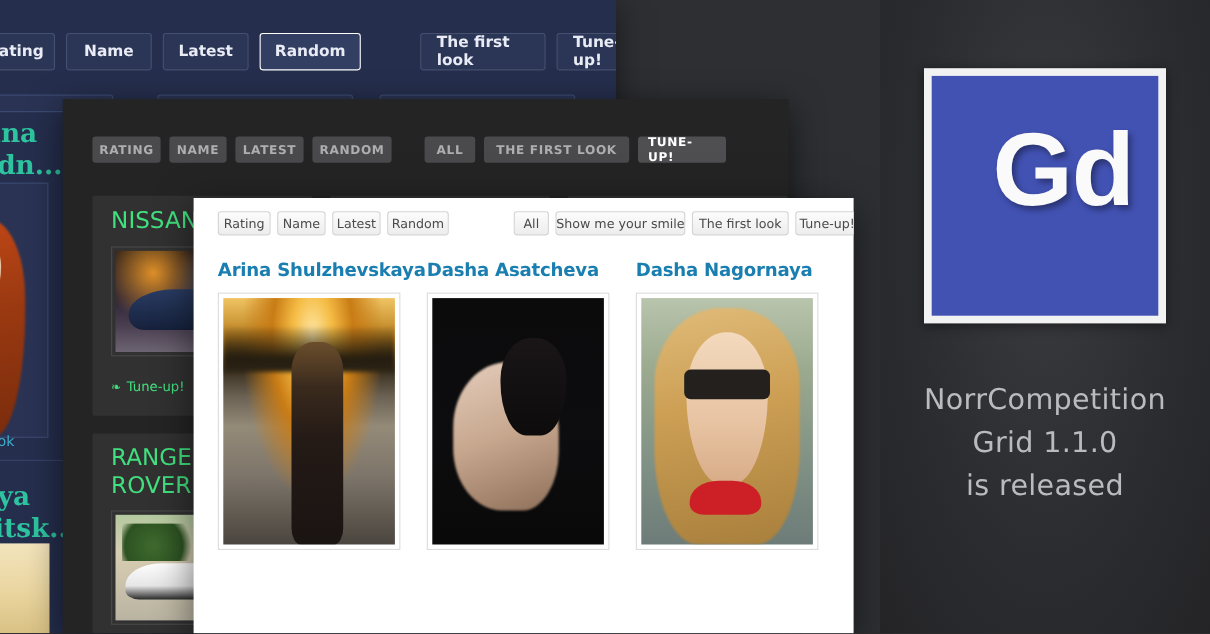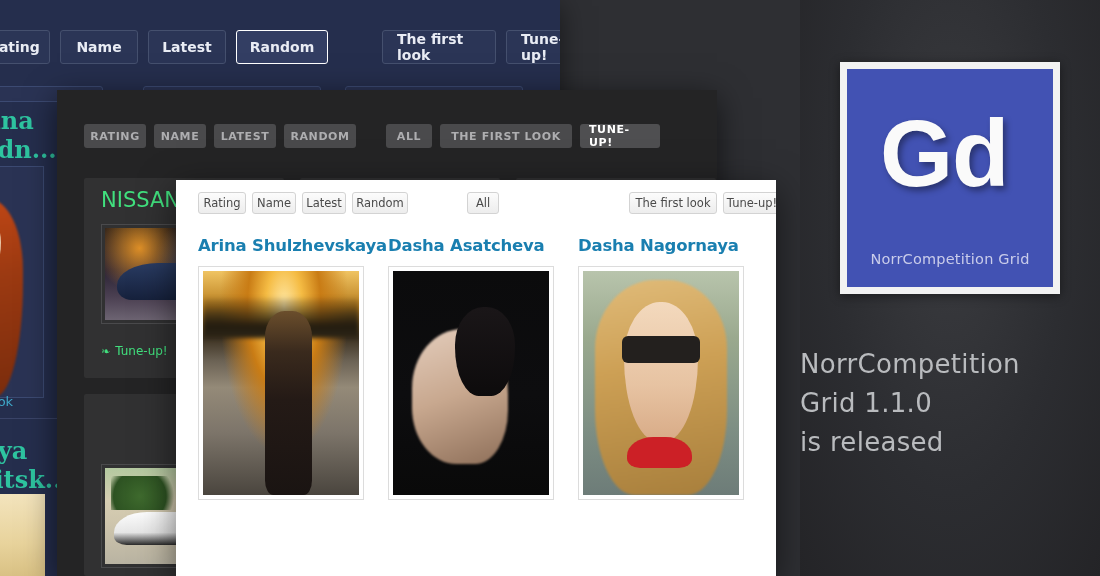--- a/index.html
+++ b/index.html
@@ -33,21 +33,21 @@
     box-shadow: 0 2px 10px rgba(0,0,0,.45);
   }
   #logo-inner {
     width: 100%; height: 100%;
     background: #4252b3;
     position: relative;
   }
   #logo-gd {
     position: absolute;
     left: 0; right: 0; top: 38px;
-    text-align: left;
+    text-align: center;
     font-size: 94px;
     font-weight: bold;
     color: #fafafa;
     letter-spacing: -1px;
     line-height: 1;
     text-shadow: 3px 4px 6px rgba(0,0,0,.38);
     font-family: "Liberation Sans", sans-serif;
     margin-left: 33px;
   }
   #logo-caption {
@@ -55,20 +55,21 @@
     left: 0; right: 0; bottom: 20px;
     text-align: center;
     font-size: 14.5px;
     color: #c9ccea;
     letter-spacing: .2px;
     font-family: "DejaVu Sans", sans-serif;
   }
   #promo-text {
     position: absolute;
     left: 0; right: 0; top: 345px;
+    text-align: center;
     color: #b9bbbe;
     font-size: 26px;
     line-height: 39px;
     font-family: "DejaVu Sans", sans-serif;
     font-weight: 400;
     letter-spacing: .3px;
   }
 
   
   #layer-blue {
@@ -465,20 +466,22 @@
     </div>
     <div class="dark-tag" style="left:44px; top:254px; display:flex; align-items:center; gap:5px;">
       <span class="tagicon" style="color:#41e07e;">❧</span>
       <span>Tune-up!</span>
     </div>
 
     <div class="dark-card" style="left:243px; top:88px; width:200px; height:14px;"></div>
     <div class="dark-card" style="left:459px; top:88px; width:200px; height:14px;"></div>
 
     <div class="dark-card" style="left:27px; top:304px; width:200px; height:182px;"></div>
+    <div class="dark-title" style="left: 44px; top: 314px; white-space: pre-line;">RANGE
+ROVER</div>
     <div class="dark-thumb" style="left:44px; top:374px; width:152px; height:104px;">
       <div class="ph ph-rover" style="position:relative;width:100%;height:100%;"></div>
     </div>
   </div>
 
   <div id="layer-white">
 
     <div id="white-bar">
       <div class="wbtn" style="left:22px;  width:48px;">
           <span>Rating</span>
@@ -487,20 +490,23 @@
           <span>Name</span>
         </div>
       <div class="wbtn" style="left:126px; width:44px;">
           <span>Latest</span>
         </div>
       <div class="wbtn" style="left:176px; width:56px;">
           <span>Random</span>
         </div>
       <div class="wbtn" style="left:291px; width:32px;">
           <span>All</span>
+        </div>
+      <div class="wbtn" style="left:329px; width:118px;">
+          <span>Show me your smile</span>
         </div>
       <div class="wbtn" style="left:453px; width:88px;">
           <span>The first look</span>
         </div>
       <div class="wbtn" style="left:547px; width:58px;">
           <span>Tune-up!</span>
         </div>
     </div>
 
     <div class="wcol" style="left:22px;">
@@ -528,21 +534,20 @@
         </div>
       </div>
 
     </div>
   </div>
 
   <div id="promo">
     <div id="logo-frame">
       <div id="logo-inner">
         <div id="logo-gd">Gd</div>
-        <div id="logo-caption">NorrCompetition Grid</div>
       </div>
     </div>
     <div id="promo-text" style="white-space: pre-line;">NorrCompetition
 Grid 1.1.0
 is released</div>
   </div>
 
 </div>
 
 </body></html>

